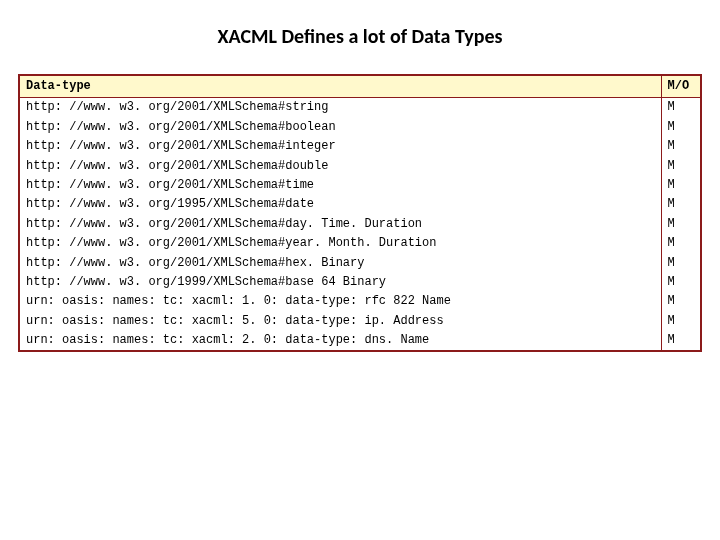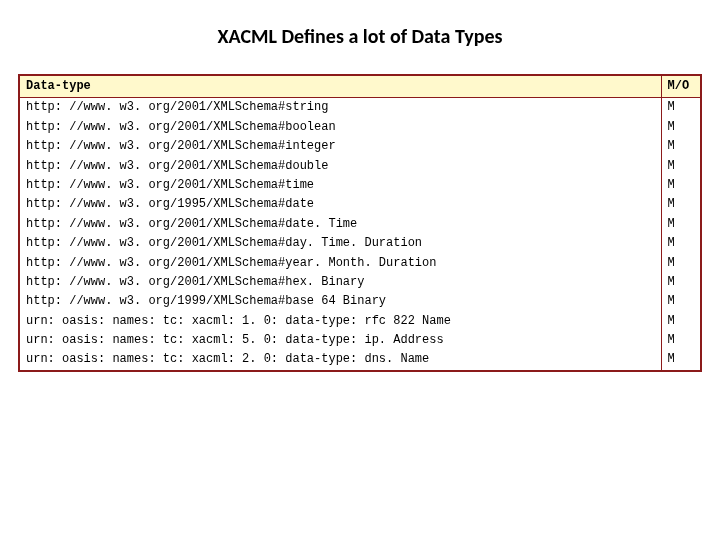--- a/index.html
+++ b/index.html
@@ -101,24 +101,20 @@
       </tr>
       <tr>
         <td>http: //www. w3. org/2001/XMLSchema#time</td>
         <td class="mo">M</td>
       </tr>
       <tr>
         <td>http: //www. w3. org/1995/XMLSchema#date</td>
         <td class="mo">M</td>
       </tr>
       <tr>
-        <td>http: //www. w3. org/2001/XMLSchema#date. Time</td>
-        <td class="mo">M</td>
-      </tr>
-      <tr>
         <td>http: //www. w3. org/2001/XMLSchema#day. Time. Duration</td>
         <td class="mo">M</td>
       </tr>
       <tr>
         <td>http: //www. w3. org/2001/XMLSchema#year. Month. Duration</td>
         <td class="mo">M</td>
       </tr>
       <tr>
         <td>http: //www. w3. org/2001/XMLSchema#hex. Binary</td>
         <td class="mo">M</td>

